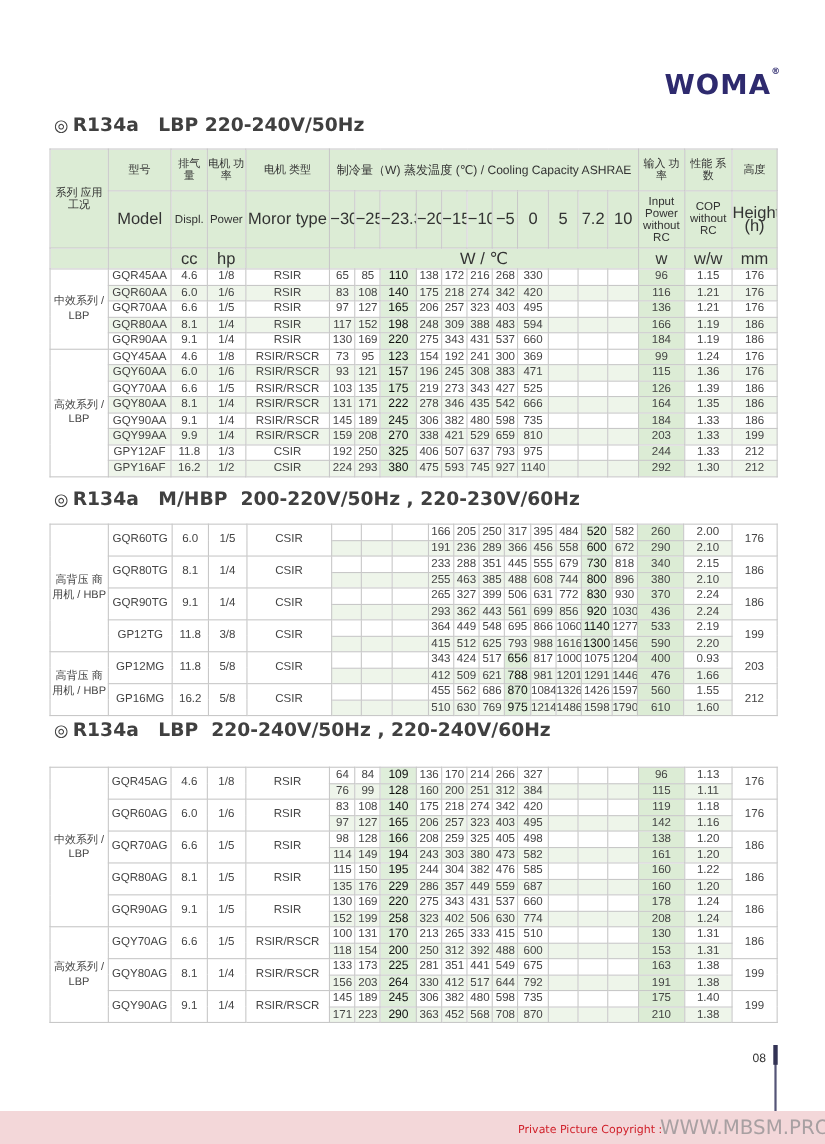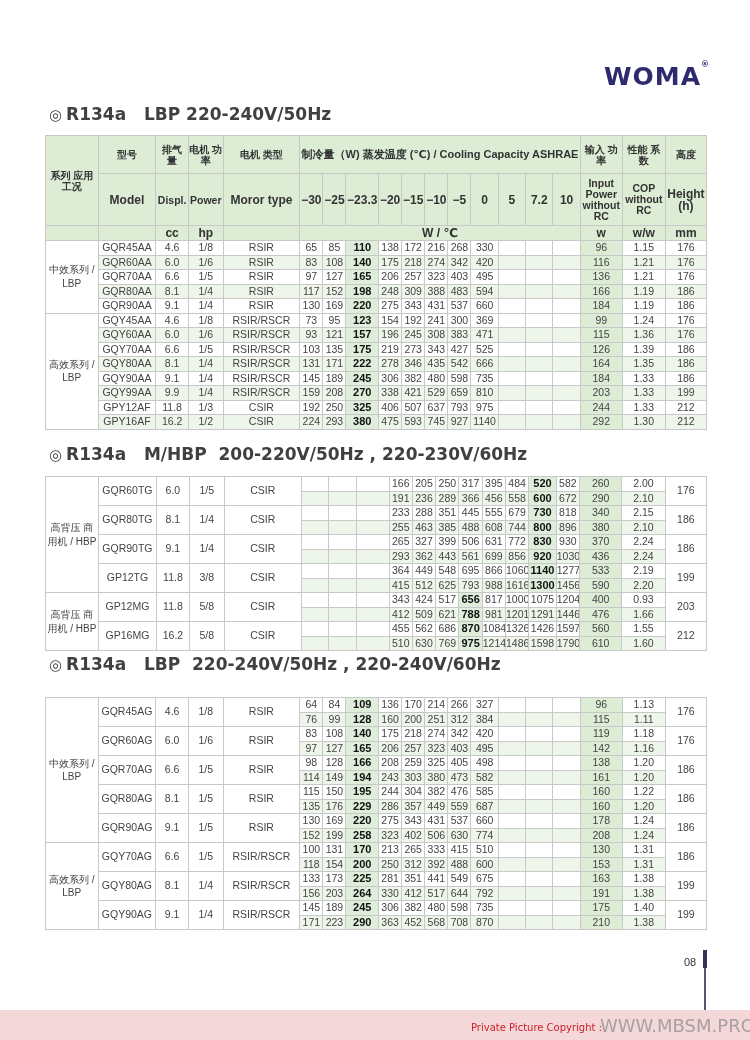--- a/index.html
+++ b/index.html
@@ -8,25 +8,25 @@
   .logo { position:absolute; left:604px; top:62px; font-family:"DejaVu Sans", sans-serif; font-weight:bold;
           font-size:25px; color:#2e2a6e; letter-spacing:1px; }
   .logo sup { font-size:8px; vertical-align:top; position:relative; top:-2px; }
   .section-title { position:absolute; left:49px; font-weight:bold; font-size:17px; color:#404040;
                    white-space:pre; font-family:"DejaVu Sans", sans-serif; }
   .section-title .circ { font-weight:normal; font-size:15px; margin-right:4px; }
   table { position:absolute; left:45px; border-collapse:collapse; table-layout:fixed; width:662px;
           font-size:10.5px; }
   td, th { border:1px solid #c8c8c8; text-align:center; padding:0; overflow:hidden; white-space:nowrap;
            color:#444; font-weight:normal; }
-  thead th { background:#dcecd5; color:#333; font-weight:bold; }
+  thead th { background:#dcecd5; color:#333; font-weight:normal; }
   .hd-cn { font-size:10px; line-height:11px; }
-  .hd-en { font-size:12px; }
+  .hd-en { font-size:15px; }
   td.grp { background:#fff; white-space:normal; line-height:13px; font-size:10px; }
-  td.hl { background:#dfeeda; font-weight:bold; color:#111; font-size:11px; }
+  td.hl { background:#dfeeda; font-weight:normal; color:#111; font-size:11px; }
   td.inp { background:#dcecd5; }
   tr.alt td.shade { background:#eef5ea; }
   .t1 tbody td { height:13.5px; line-height:13.5px; }
   .t2 tbody td, .t3 tbody td { height:13.5px; line-height:13.5px; }
   .pagenum { position:absolute; left:684px; top:956px; font-size:11px; color:#333; }
   .pagebar { position:absolute; left:704px; top:950px; width:2px; height:60px; background:#555577; }
   .pagebar-top { position:absolute; left:703px; top:950px; width:4px; height:18px; background:#333355; }
   .footer { position:absolute; left:0; top:1010px; width:750px; height:30px; background:#f3d7d9; }
   .footer .label { position:absolute; left:471px; top:12px; font-size:10px; color:#d0202a; font-family:"DejaVu Sans", sans-serif; }
   .footer .site { position:absolute; left:600px; top:5px; font-size:18px; color:#a8a0a2; font-family:"DejaVu Sans", sans-serif; }

